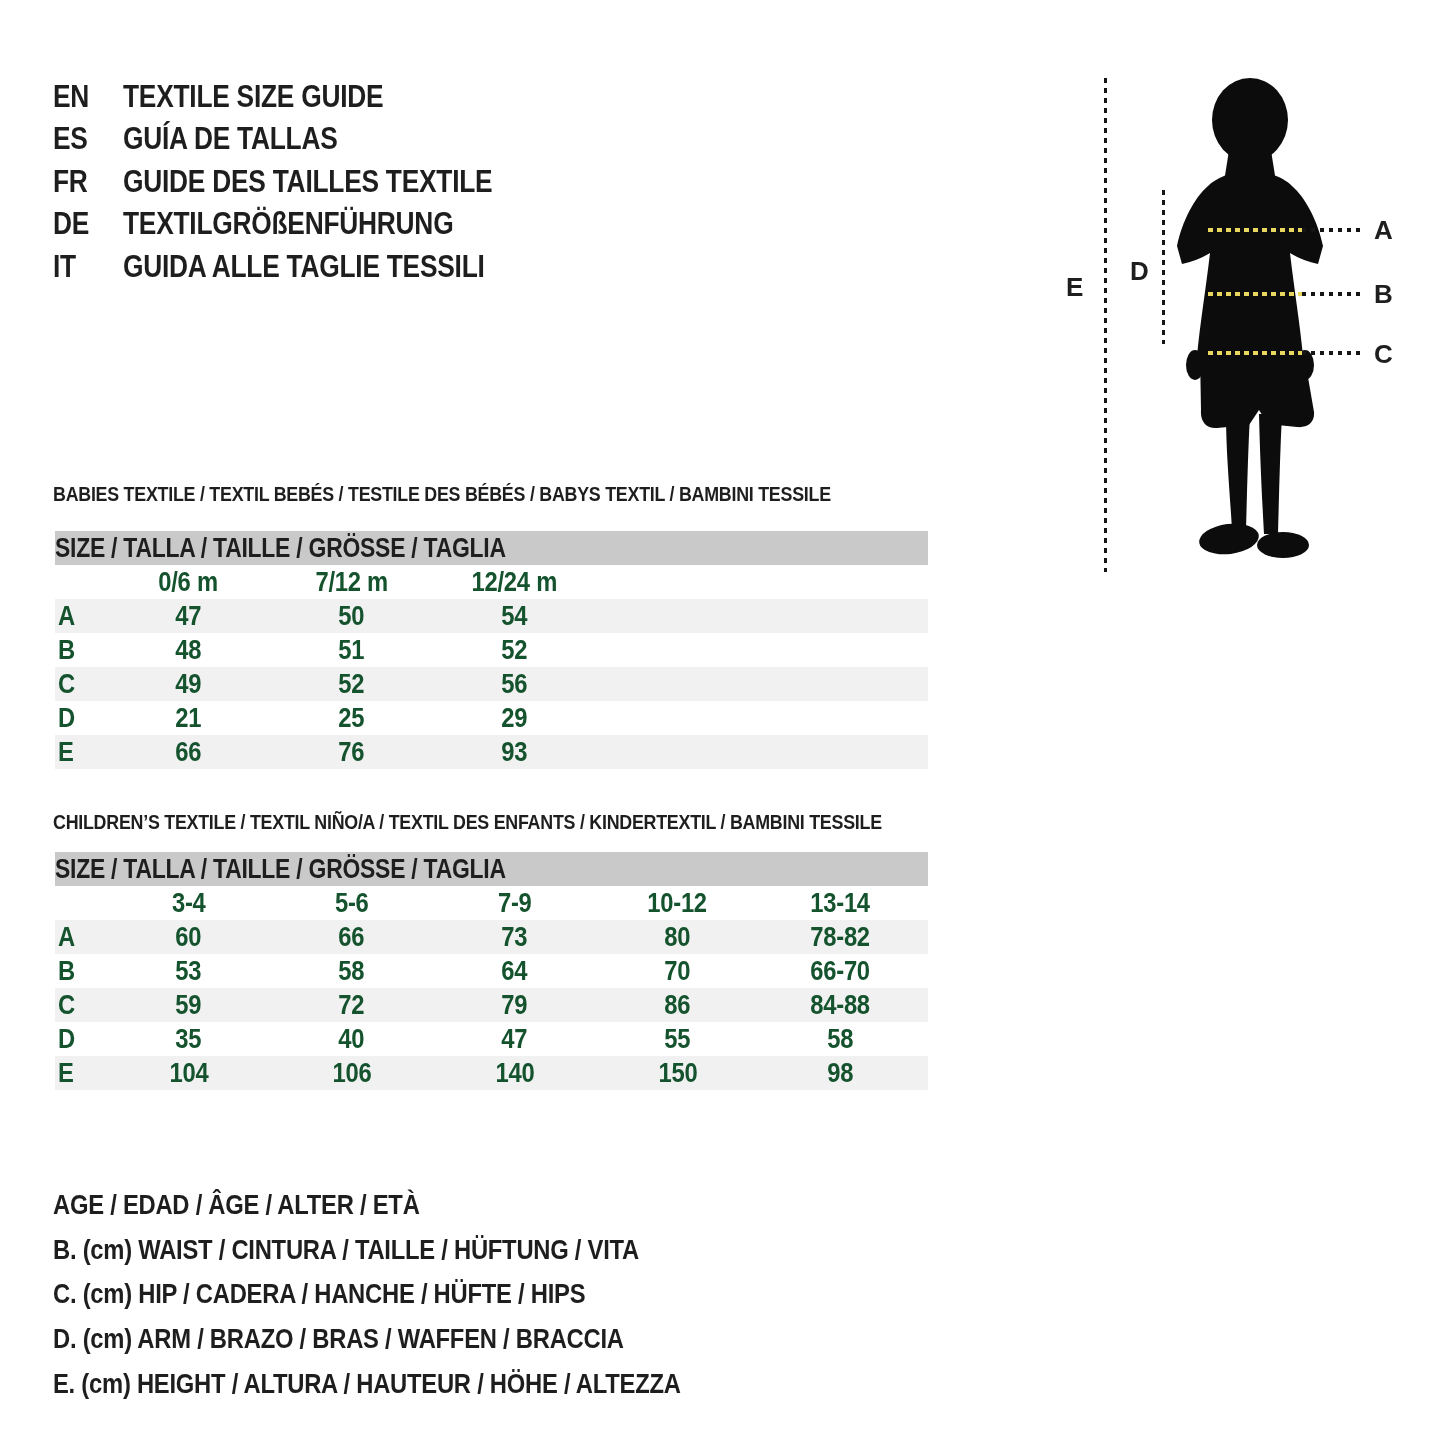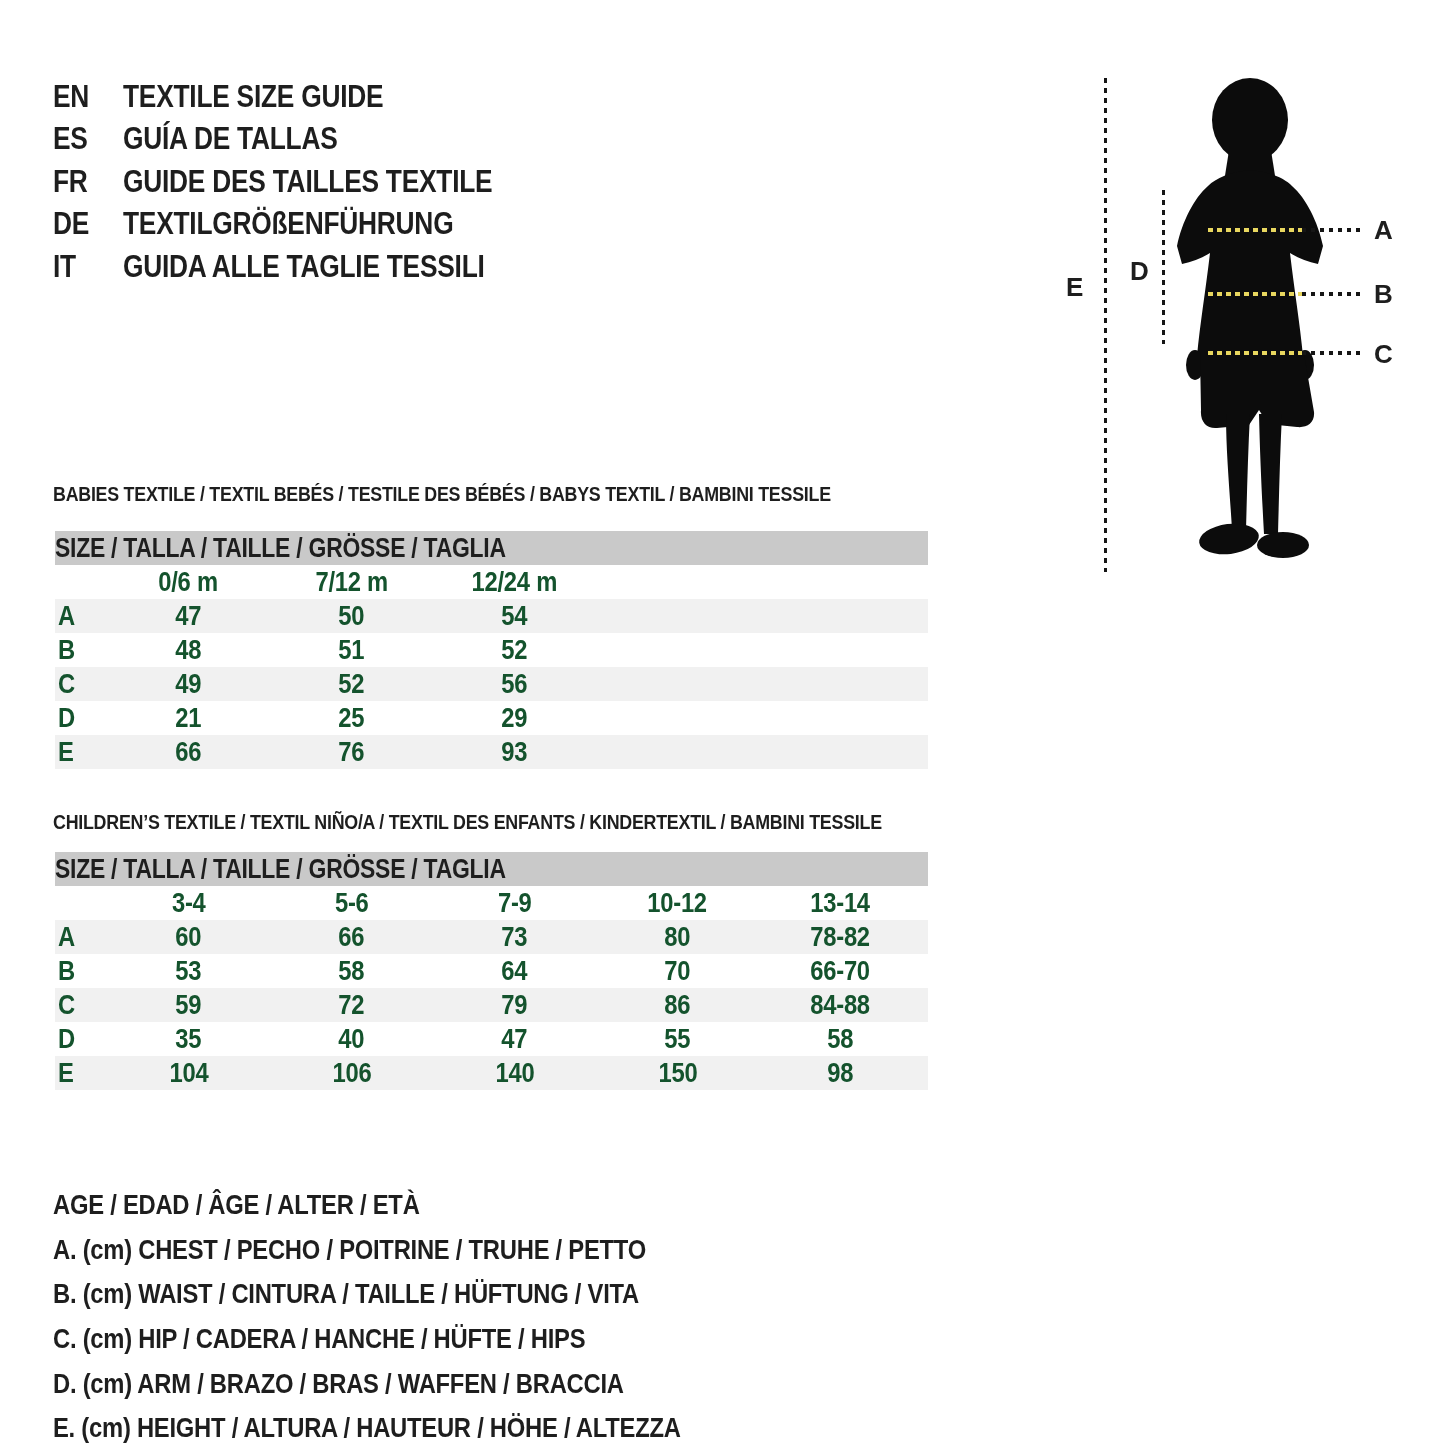--- a/index.html
+++ b/index.html
@@ -291,23 +291,20 @@
       <td></td>
     </tr>
   </tbody>
     </table>
 
   <div class="legend">
     <div class="legend-line">
         <span class="cnd-l">AGE / EDAD / ÂGE / ALTER / ETÀ</span>
       </div>
     <div class="legend-line">
-        <span class="cnd-l">A. (cm) CHEST / PECHO / POITRINE / TRUHE / PETTO</span>
-      </div>
-    <div class="legend-line">
         <span class="cnd-l">B. (cm) WAIST / CINTURA / TAILLE / HÜFTUNG / VITA</span>
       </div>
     <div class="legend-line">
         <span class="cnd-l">C. (cm) HIP / CADERA / HANCHE / HÜFTE / HIPS</span>
       </div>
     <div class="legend-line">
         <span class="cnd-l">D. (cm) ARM / BRAZO / BRAS / WAFFEN / BRACCIA</span>
       </div>
     <div class="legend-line">
         <span class="cnd-l">E. (cm) HEIGHT / ALTURA / HAUTEUR / HÖHE / ALTEZZA</span>

